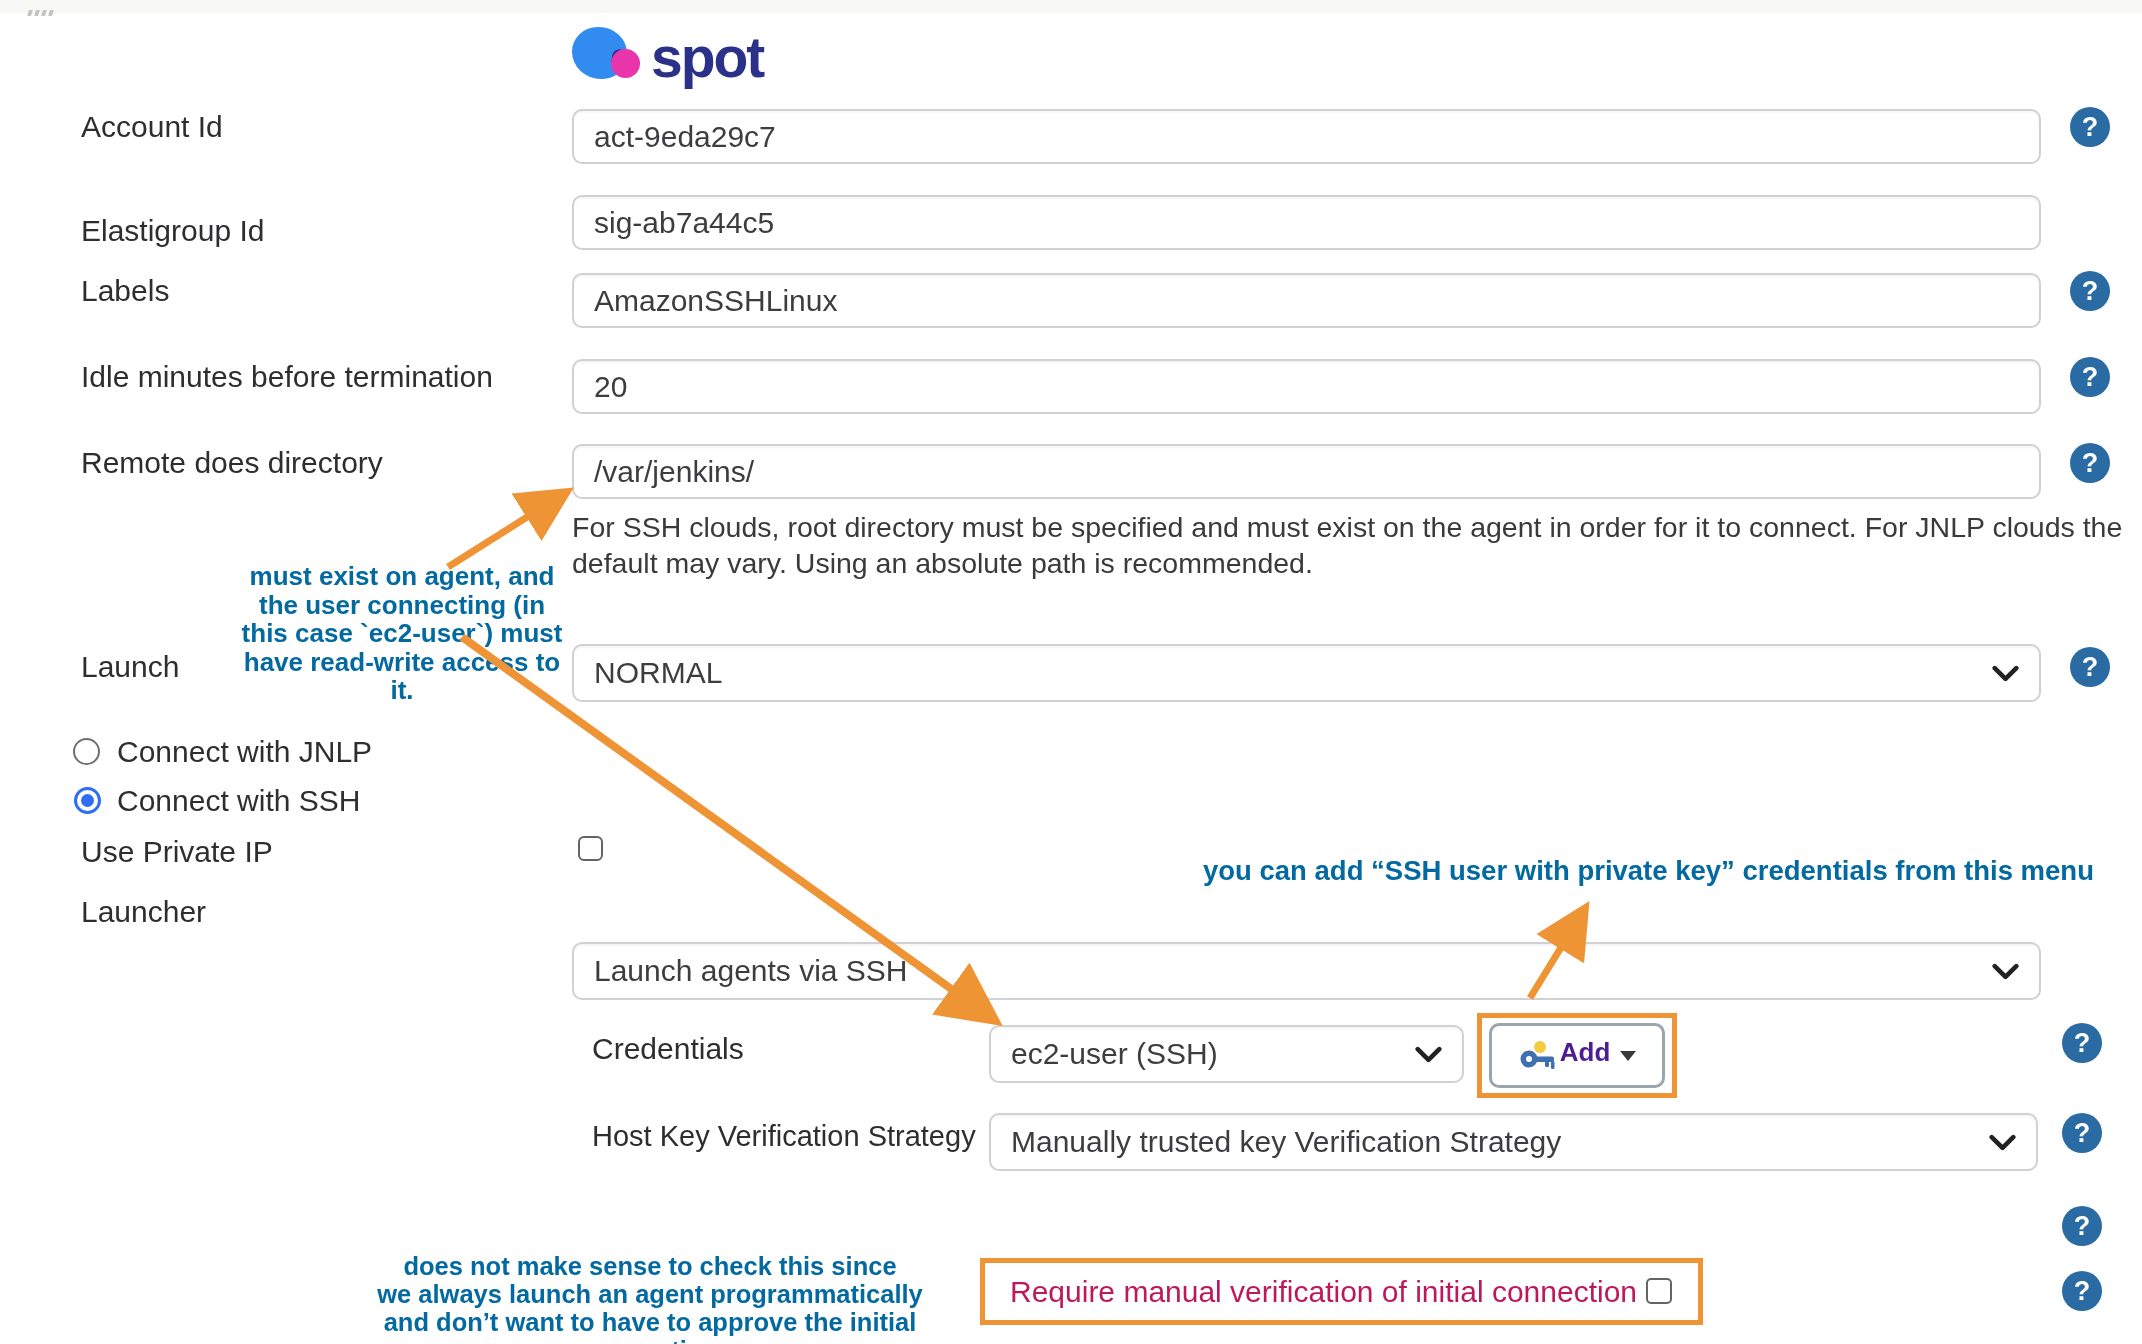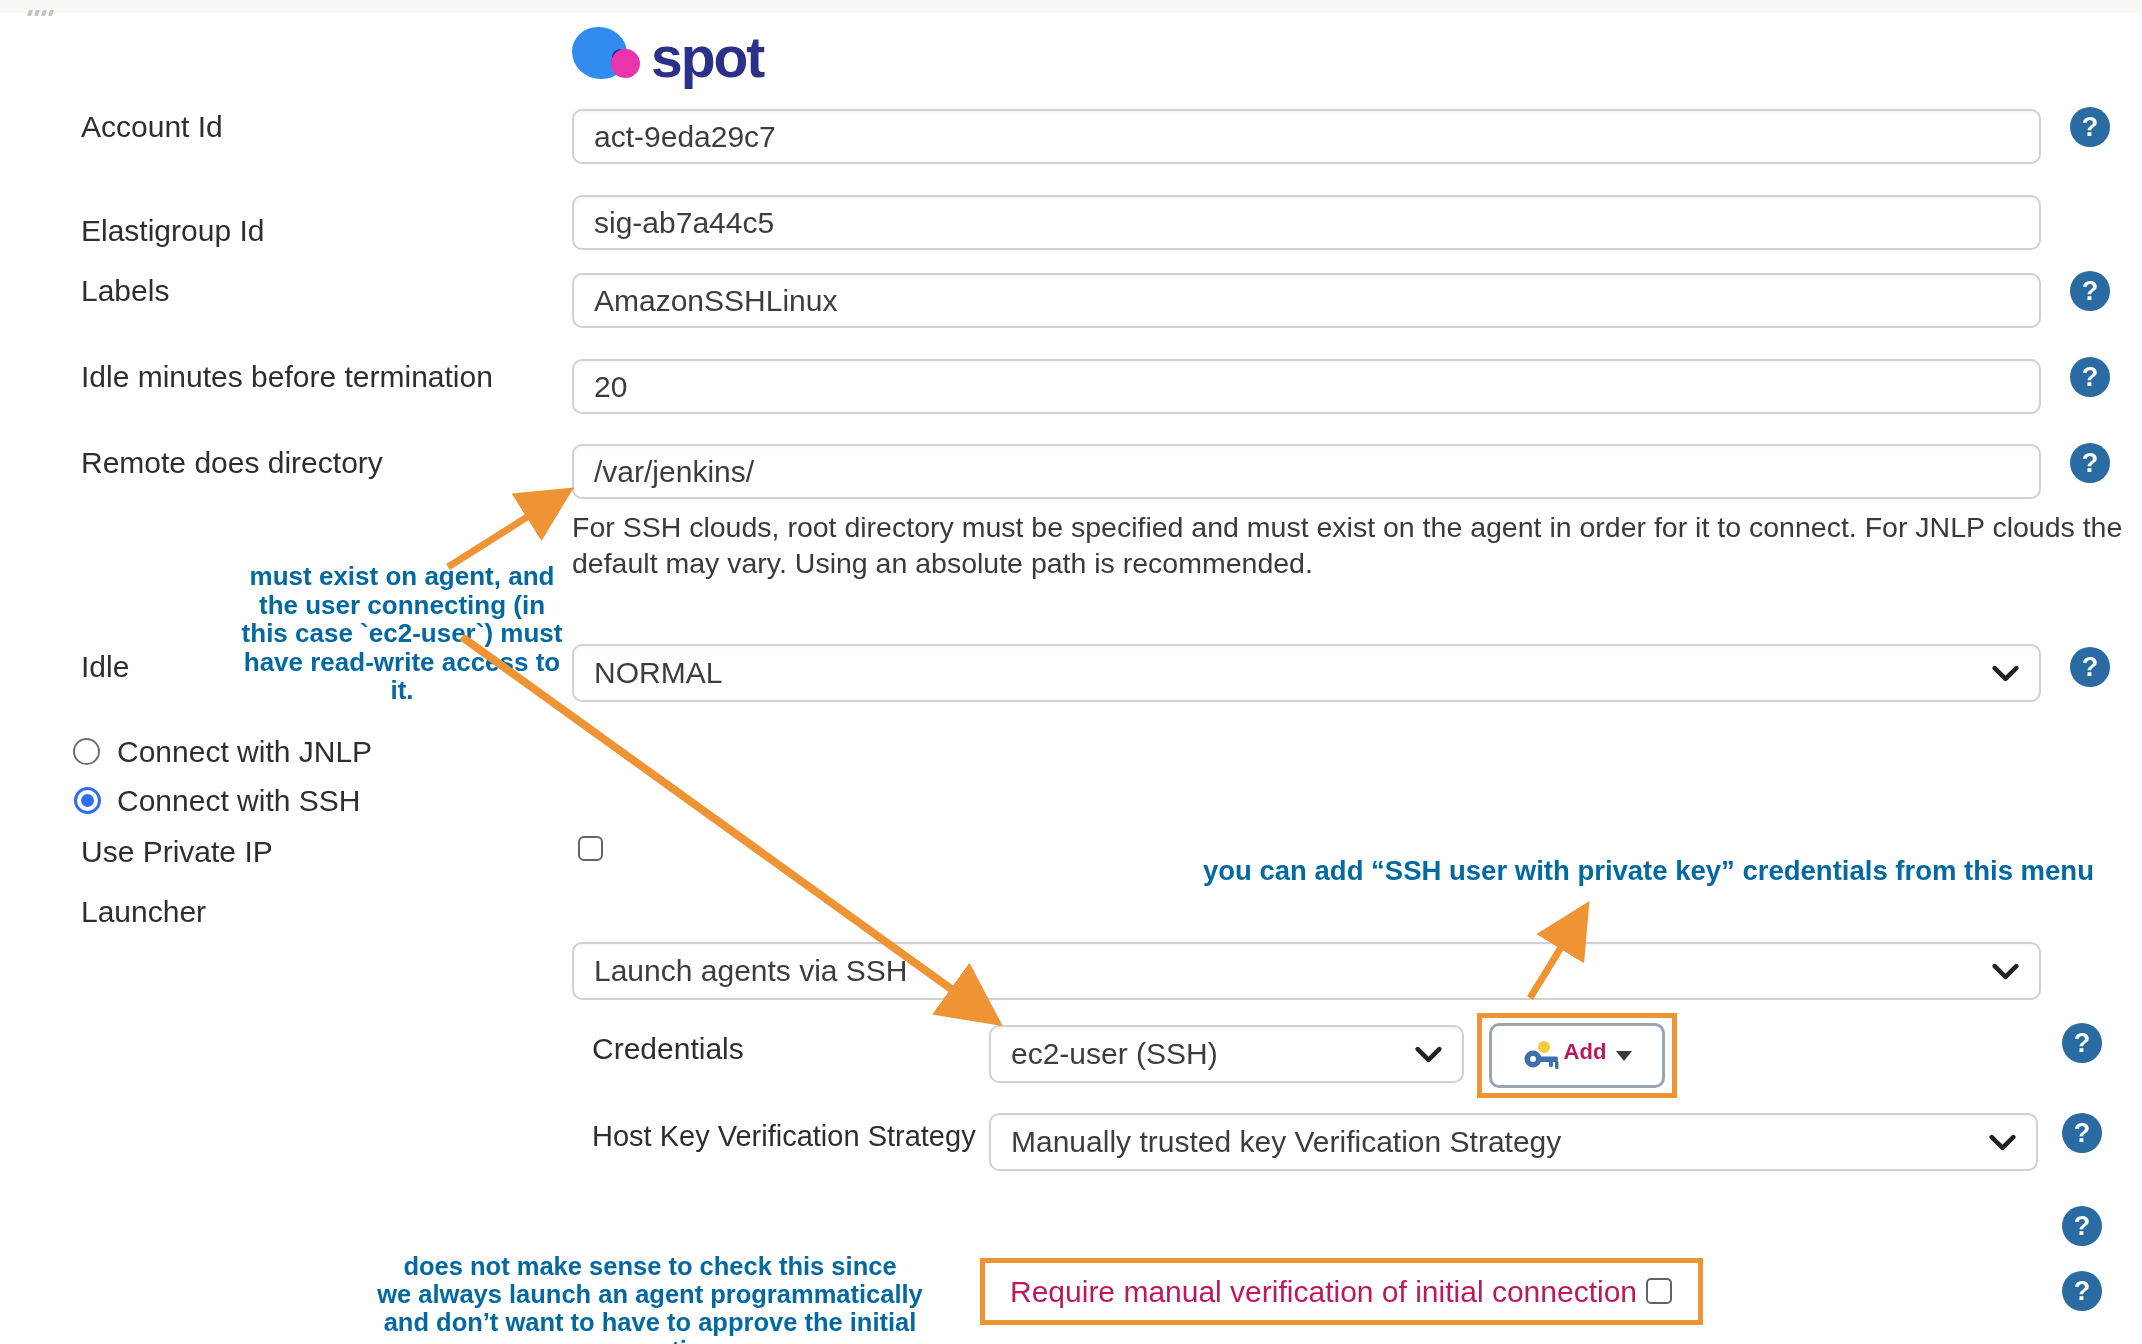--- a/index.html
+++ b/index.html
@@ -46,21 +46,21 @@
   
   .red{color:#0369a1;font-weight:bold;}
   .note-a{left:232px;top:562px;width:340px;text-align:center;font-size:26px;line-height:28.5px;}
   .note-b{left:1203px;top:856px;font-size:27.5px;line-height:30px;white-space:nowrap;}
   .note-c{left:330px;top:1252px;width:640px;text-align:center;font-size:25.5px;line-height:28px;}
   .annbox{box-sizing:border-box;border:5px solid #ef9435;background:transparent;}
 
   
   .addbtn{left:1489px;top:1023px;width:176px;height:65px;box-sizing:border-box;border:3px solid #9aa5ae;border-radius:10px;
     background:#fff;display:flex;align-items:center;justify-content:center;cursor:pointer;}
-  .addbtn .lbl{font-size:22px;font-weight:bold;color:#be185d;margin:0 4px 7px 2px;}
+  .addbtn .lbl{font-size:26px;font-weight:bold;color:#4c1d95;margin:0 4px 7px 2px;}
   .addbtn .caret{width:0;height:0;border-left:8px solid transparent;border-right:8px solid transparent;border-top:10px solid #3a3a3a;margin-left:6px;}
 
   svg.overlay{left:0;top:0;width:2142px;height:1344px;pointer-events:none;z-index:40;}
 </style>
 </head>
 <body>
 
 <div class="abs topbar"></div>
 <div class="abs draghandle">
   <span></span>
@@ -91,21 +91,21 @@
 <div class="abs tinput" style="top:359px">20</div>
 <div class="abs help" style="left:2070px;top:357px">?</div>
 
 <div class="abs flabel" style="top:448px">Remote does directory</div>
 <div class="abs tinput" style="top:444px">/var/jenkins/</div>
 <div class="abs help" style="left:2070px;top:443px">?</div>
 
 <div class="abs helptext" style="left:572px;top:512px">For SSH clouds, root directory must be specified and must exist on the agent in order for it to connect. For JNLP clouds the</div>
 <div class="abs helptext" style="left:572px;top:548px">default may vary. Using an absolute path is recommended.</div>
 
-<div class="abs flabel" style="top:652px">Idle</div>
+<div class="abs flabel" style="top:652px">Launch</div>
 <div class="abs select" style="left:572px;top:644px;width:1469px;height:58px">
   <span class="val">NORMAL</span>
   <svg class="chev" viewBox="0 0 20 12">
       <path d="M2 2 L10 10 L18 2" fill="none" stroke="#222" stroke-width="3.4" stroke-linecap="round" stroke-linejoin="round"></path>
     </svg>
 </div>
 <div class="abs help" style="left:2070px;top:647px">?</div>
 
 <div class="abs radio" style="left:73px;top:738px"></div>
 <div class="abs rtext" style="left:117px;top:737px">Connect with JNLP</div>

